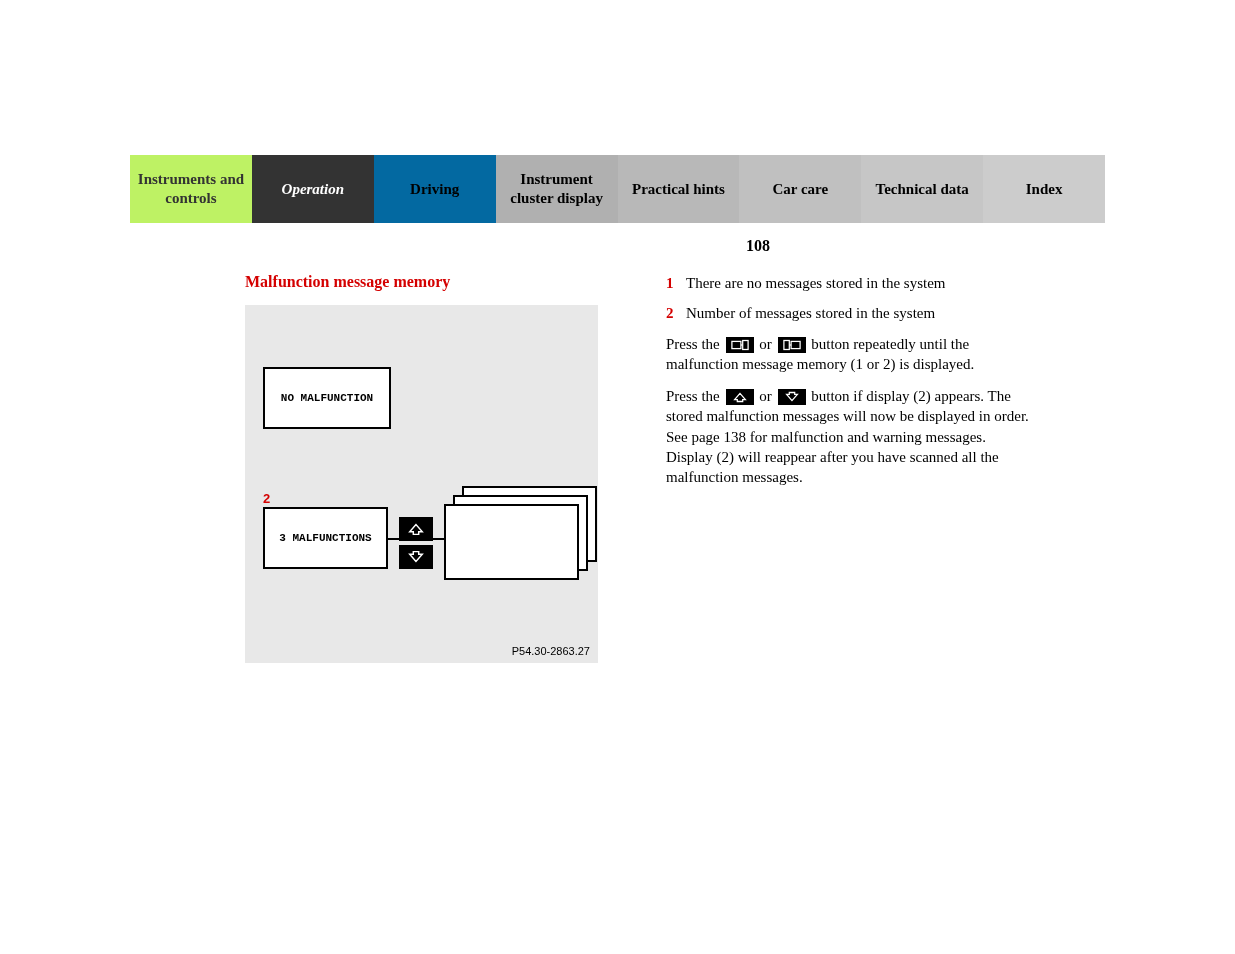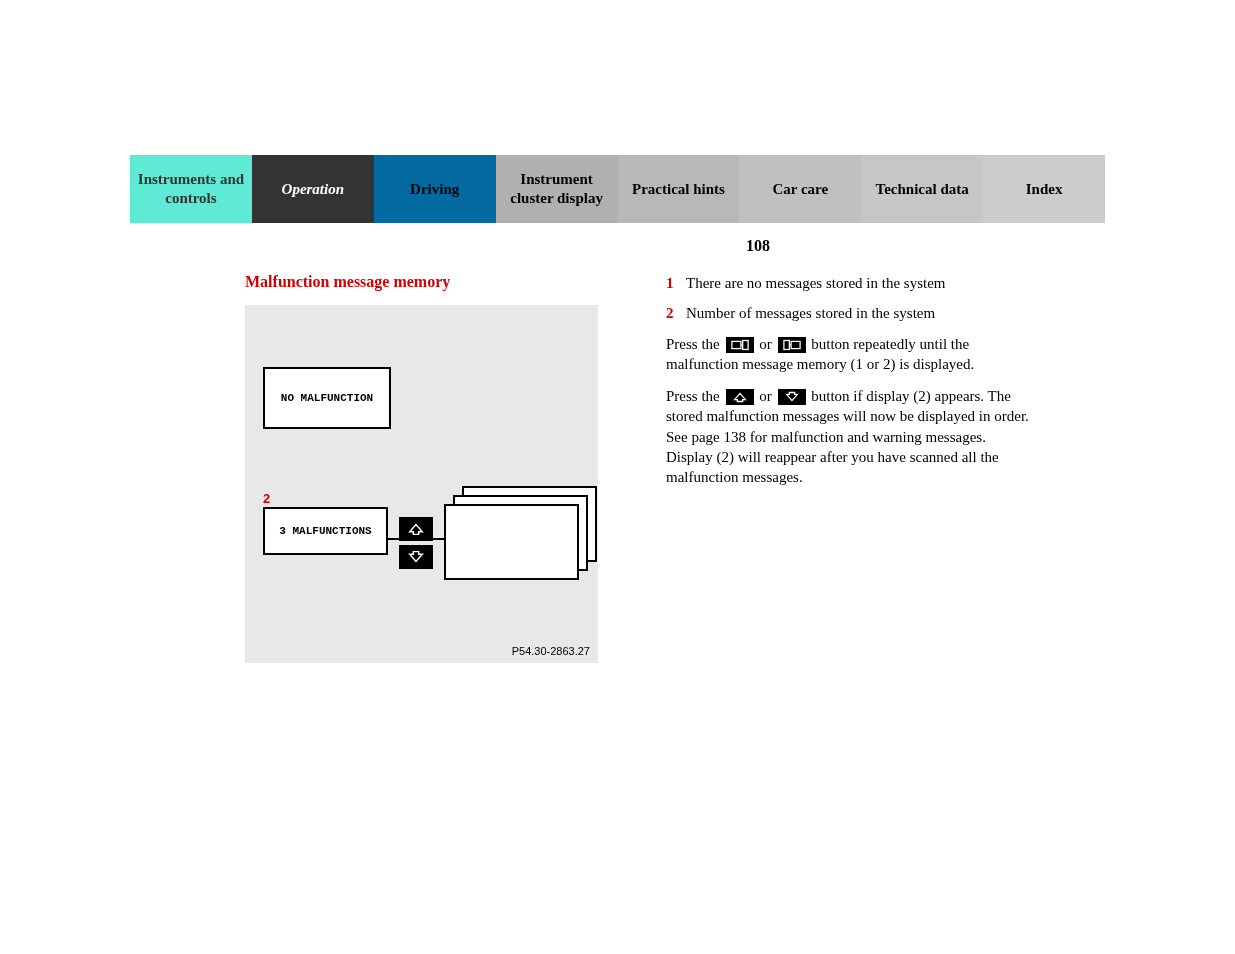--- a/index.html
+++ b/index.html
@@ -26,21 +26,21 @@
       display: flex;
       align-items: center;
       justify-content: center;
       text-align: center;
       font-weight: bold;
       font-size: 15px;
       line-height: 1.25;
       padding: 0 6px;
       color: #000;
     }
-    .tab-light { background: #5eead4; color: #333; }
+    .tab-light { background: #bef264; color: #333; }
     .tab-dark  { background: #333333; color: #fff; font-style: italic; }
     .tab-mid1  { background: #0369a1; }
     .tab-mid2  { background: #b0b0b0; }
     .tab-mid3  { background: #b8b8b8; }
     .tab-mid4  { background: #c0c0c0; }
     .tab-mid5  { background: #c6c6c6; }
     .tab-mid6  { background: #cccccc; }
 
     .subheader {
       display: flex;
@@ -86,21 +86,21 @@
       font-family: 'Courier New', monospace;
       font-size: 11px;
       font-weight: bold;
       letter-spacing: 0px;
       display: flex;
       align-items: center;
       justify-content: center;
       text-transform: uppercase;
     }
     .lcd1 { left: 18px; top: 62px; width: 128px; height: 62px; }
-    .lcd2 { left: 18px; top: 202px; width: 125px; height: 48px; }
+    .lcd2 { left: 18px; top: 202px; width: 125px; height: 62px; }
     .callout {
       position: absolute;
       color: #d40000;
       font-weight: bold;
       font-family: Arial, sans-serif;
       font-size: 13px;
     }
     .c1 { left: 18px; top: 60px; }
     .c2 { left: 18px; top: 186px; }
     .nav-btn {

